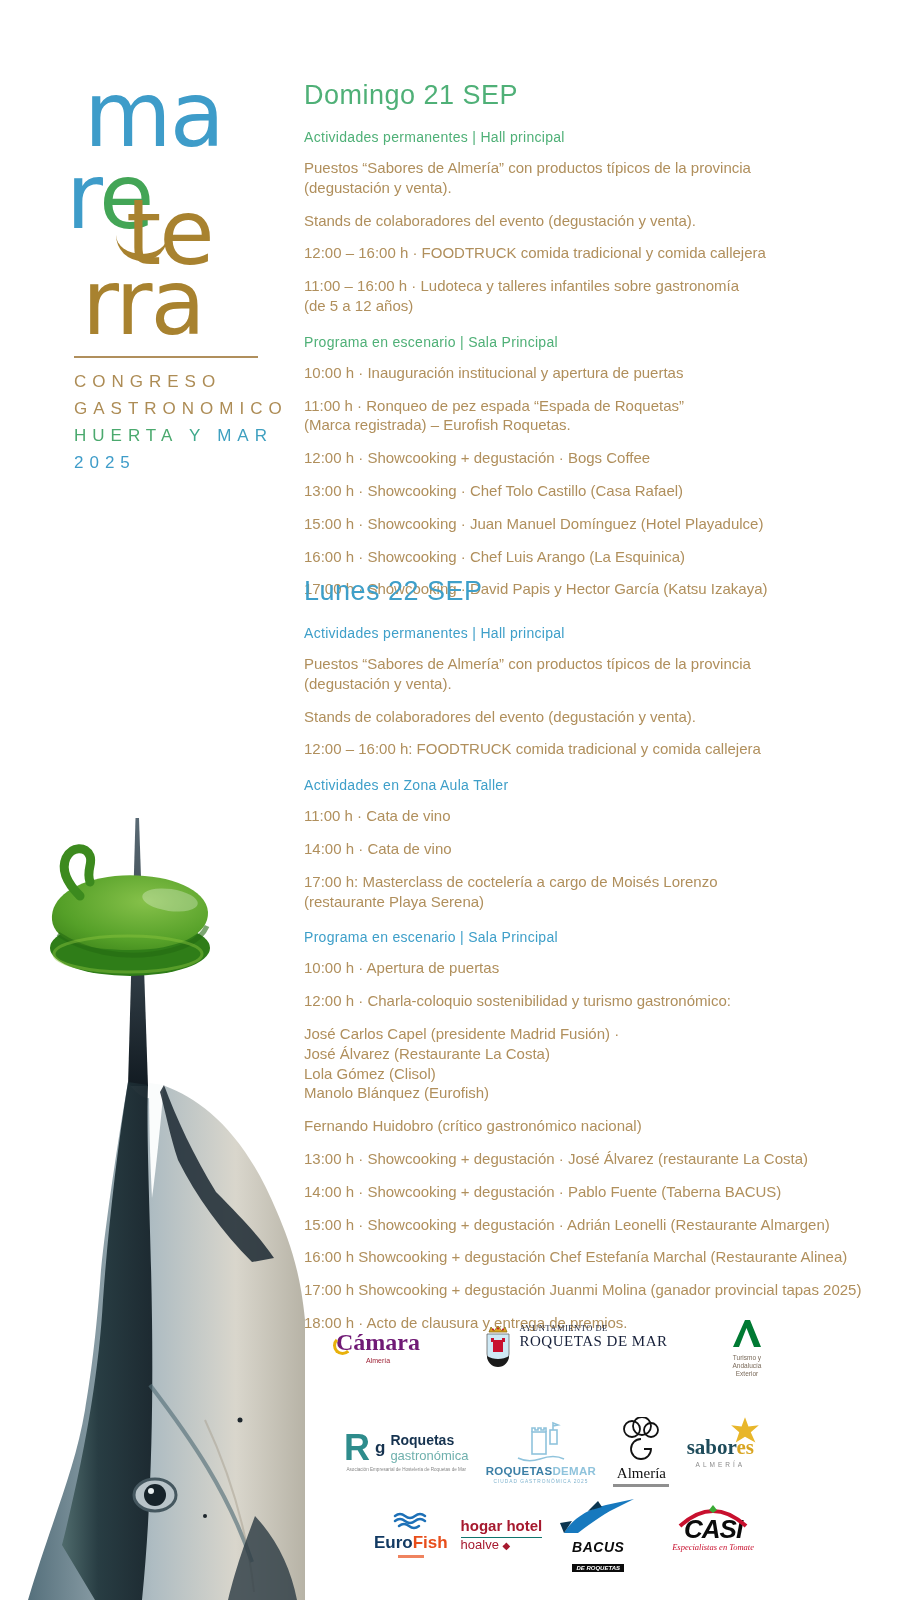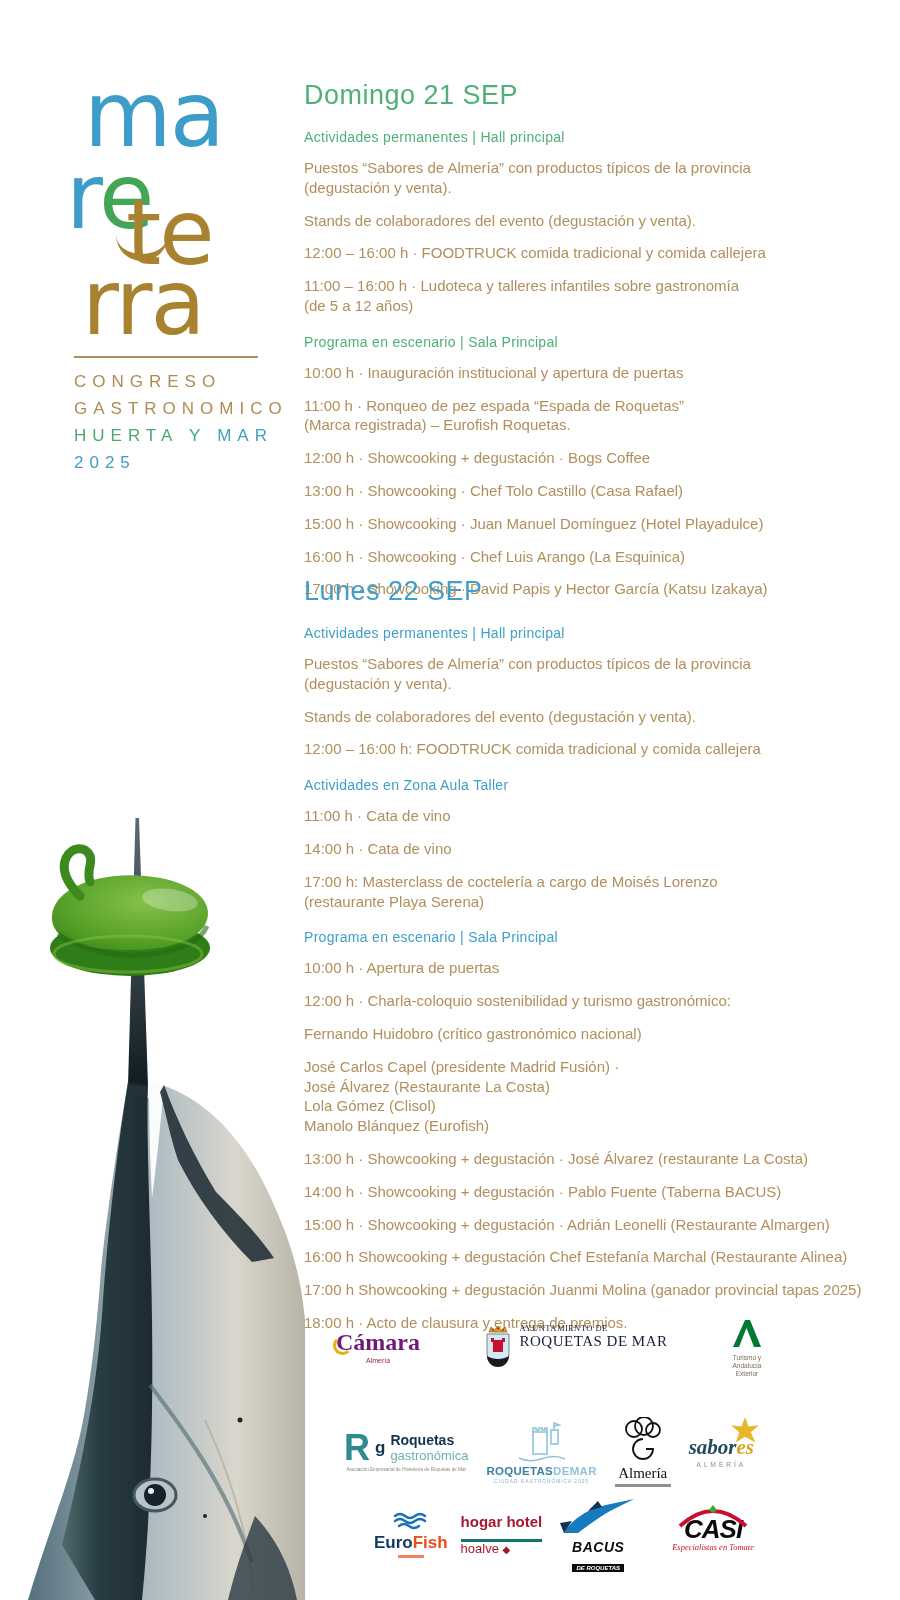--- a/index.html
+++ b/index.html
@@ -56,31 +56,31 @@
   .rg-sub{font-size:4.6px;color:#888;margin-top:3px;}
 
   .rdm-text{font-size:11.5px;font-weight:bold;color:#3C7FA6;letter-spacing:0.3px;}
   .rdm-text span{color:#8FC3DC;}
   .rdm-sub{font-size:4.8px;color:#7FB3CE;letter-spacing:1px;margin-top:1px;}
 
   .alm-text{font-family:"Liberation Serif",serif;font-size:15px;color:#111;}
   .alm-bar{width:56px;height:3px;background:#444;margin:2px auto 0;opacity:0.6;}
 
   .sab{position:relative;}
-  .sab-text{font-family:"Liberation Serif",serif;font-style:italic;font-weight:bold;font-size:21px;color:#1E4B5A;}
+  .sab-text{font-family:"Liberation Serif",serif;font-weight:bold;font-size:21px;color:#1E4B5A;}
   .sab-text .es{color:#D9A521;}
   .sab-sub{font-size:6.5px;letter-spacing:3px;color:#8a8a8a;margin-top:2px;}
   .sab-star{position:absolute;right:-6px;top:-20px;}
 
   .ef-text{font-size:17px;font-weight:bold;}
   .ef-euro{color:#123A63;} .ef-fish{color:#E84E1B;}
   .ef-bar{width:26px;height:3px;background:#E84E1B;margin:2px auto 0;opacity:0.7;}
 
   .hh{text-align:left;}
-  .hh-l1{font-size:15px;font-weight:bold;color:#A6192E;border-bottom:3px solid #0f766e;padding-bottom:9px;}
+  .hh-l1{font-size:15px;font-weight:bold;color:#A6192E;border-bottom:1px solid #0f766e;padding-bottom:2px;}
   .hh-l2{font-size:13px;color:#A6192E;}
   .hh-l2 .dia{color:#A6192E;font-size:10px;}
 
   .esp{position:relative;width:86px;}
   .esp-l1{font-size:14px;font-weight:bold;font-style:italic;color:#0b0b0b;letter-spacing:0.5px;}
   .esp-l2{font-size:6px;font-weight:bold;font-style:italic;color:#fff;background:#0b0b0b;
           display:inline-block;padding:1px 4px;margin-top:1px;}
 
   .casi{position:relative;margin-left:18px;}
   .casi-text{font-size:26px;font-weight:bold;font-style:italic;color:#0b0b0b;letter-spacing:-1px;line-height:0.9;}
@@ -145,25 +145,25 @@
     <div class="items">
         <p>11:00 h · Cata de vino</p>
         <p>14:00 h · Cata de vino</p>
         <p>17:00 h: Masterclass de coctelería a cargo de Moisés Lorenzo
 (restaurante Playa Serena)</p>
       </div>
     <h2 class="sec-heading blue">Programa en escenario | Sala Principal</h2>
     <div class="items">
         <p>10:00 h · Apertura de puertas</p>
         <p>12:00 h · Charla-coloquio sostenibilidad y turismo gastronómico:</p>
-        <p>Fernando Huidobro (crítico gastronómico nacional)</p>
         <p>José Carlos Capel (presidente Madrid Fusión) ·
 José Álvarez (Restaurante La Costa)
 Lola Gómez (Clisol)
 Manolo Blánquez (Eurofish)</p>
+        <p>Fernando Huidobro (crítico gastronómico nacional)</p>
         <p>13:00 h · Showcooking + degustación · José Álvarez (restaurante La Costa)</p>
         <p>14:00 h · Showcooking + degustación · Pablo Fuente (Taberna BACUS)</p>
         <p>15:00 h · Showcooking + degustación · Adrián Leonelli (Restaurante Almargen)</p>
         <p>16:00 h Showcooking + degustación Chef Estefanía Marchal (Restaurante Alinea)</p>
         <p>17:00 h Showcooking + degustación Juanmi Molina (ganador provincial tapas 2025)</p>
         <p>18:00 h · Acto de clausura y entrega de premios.</p>
       </div>
   </div>
 
   <svg class="fish-art" viewBox="0 0 305 800" aria-hidden="true">

